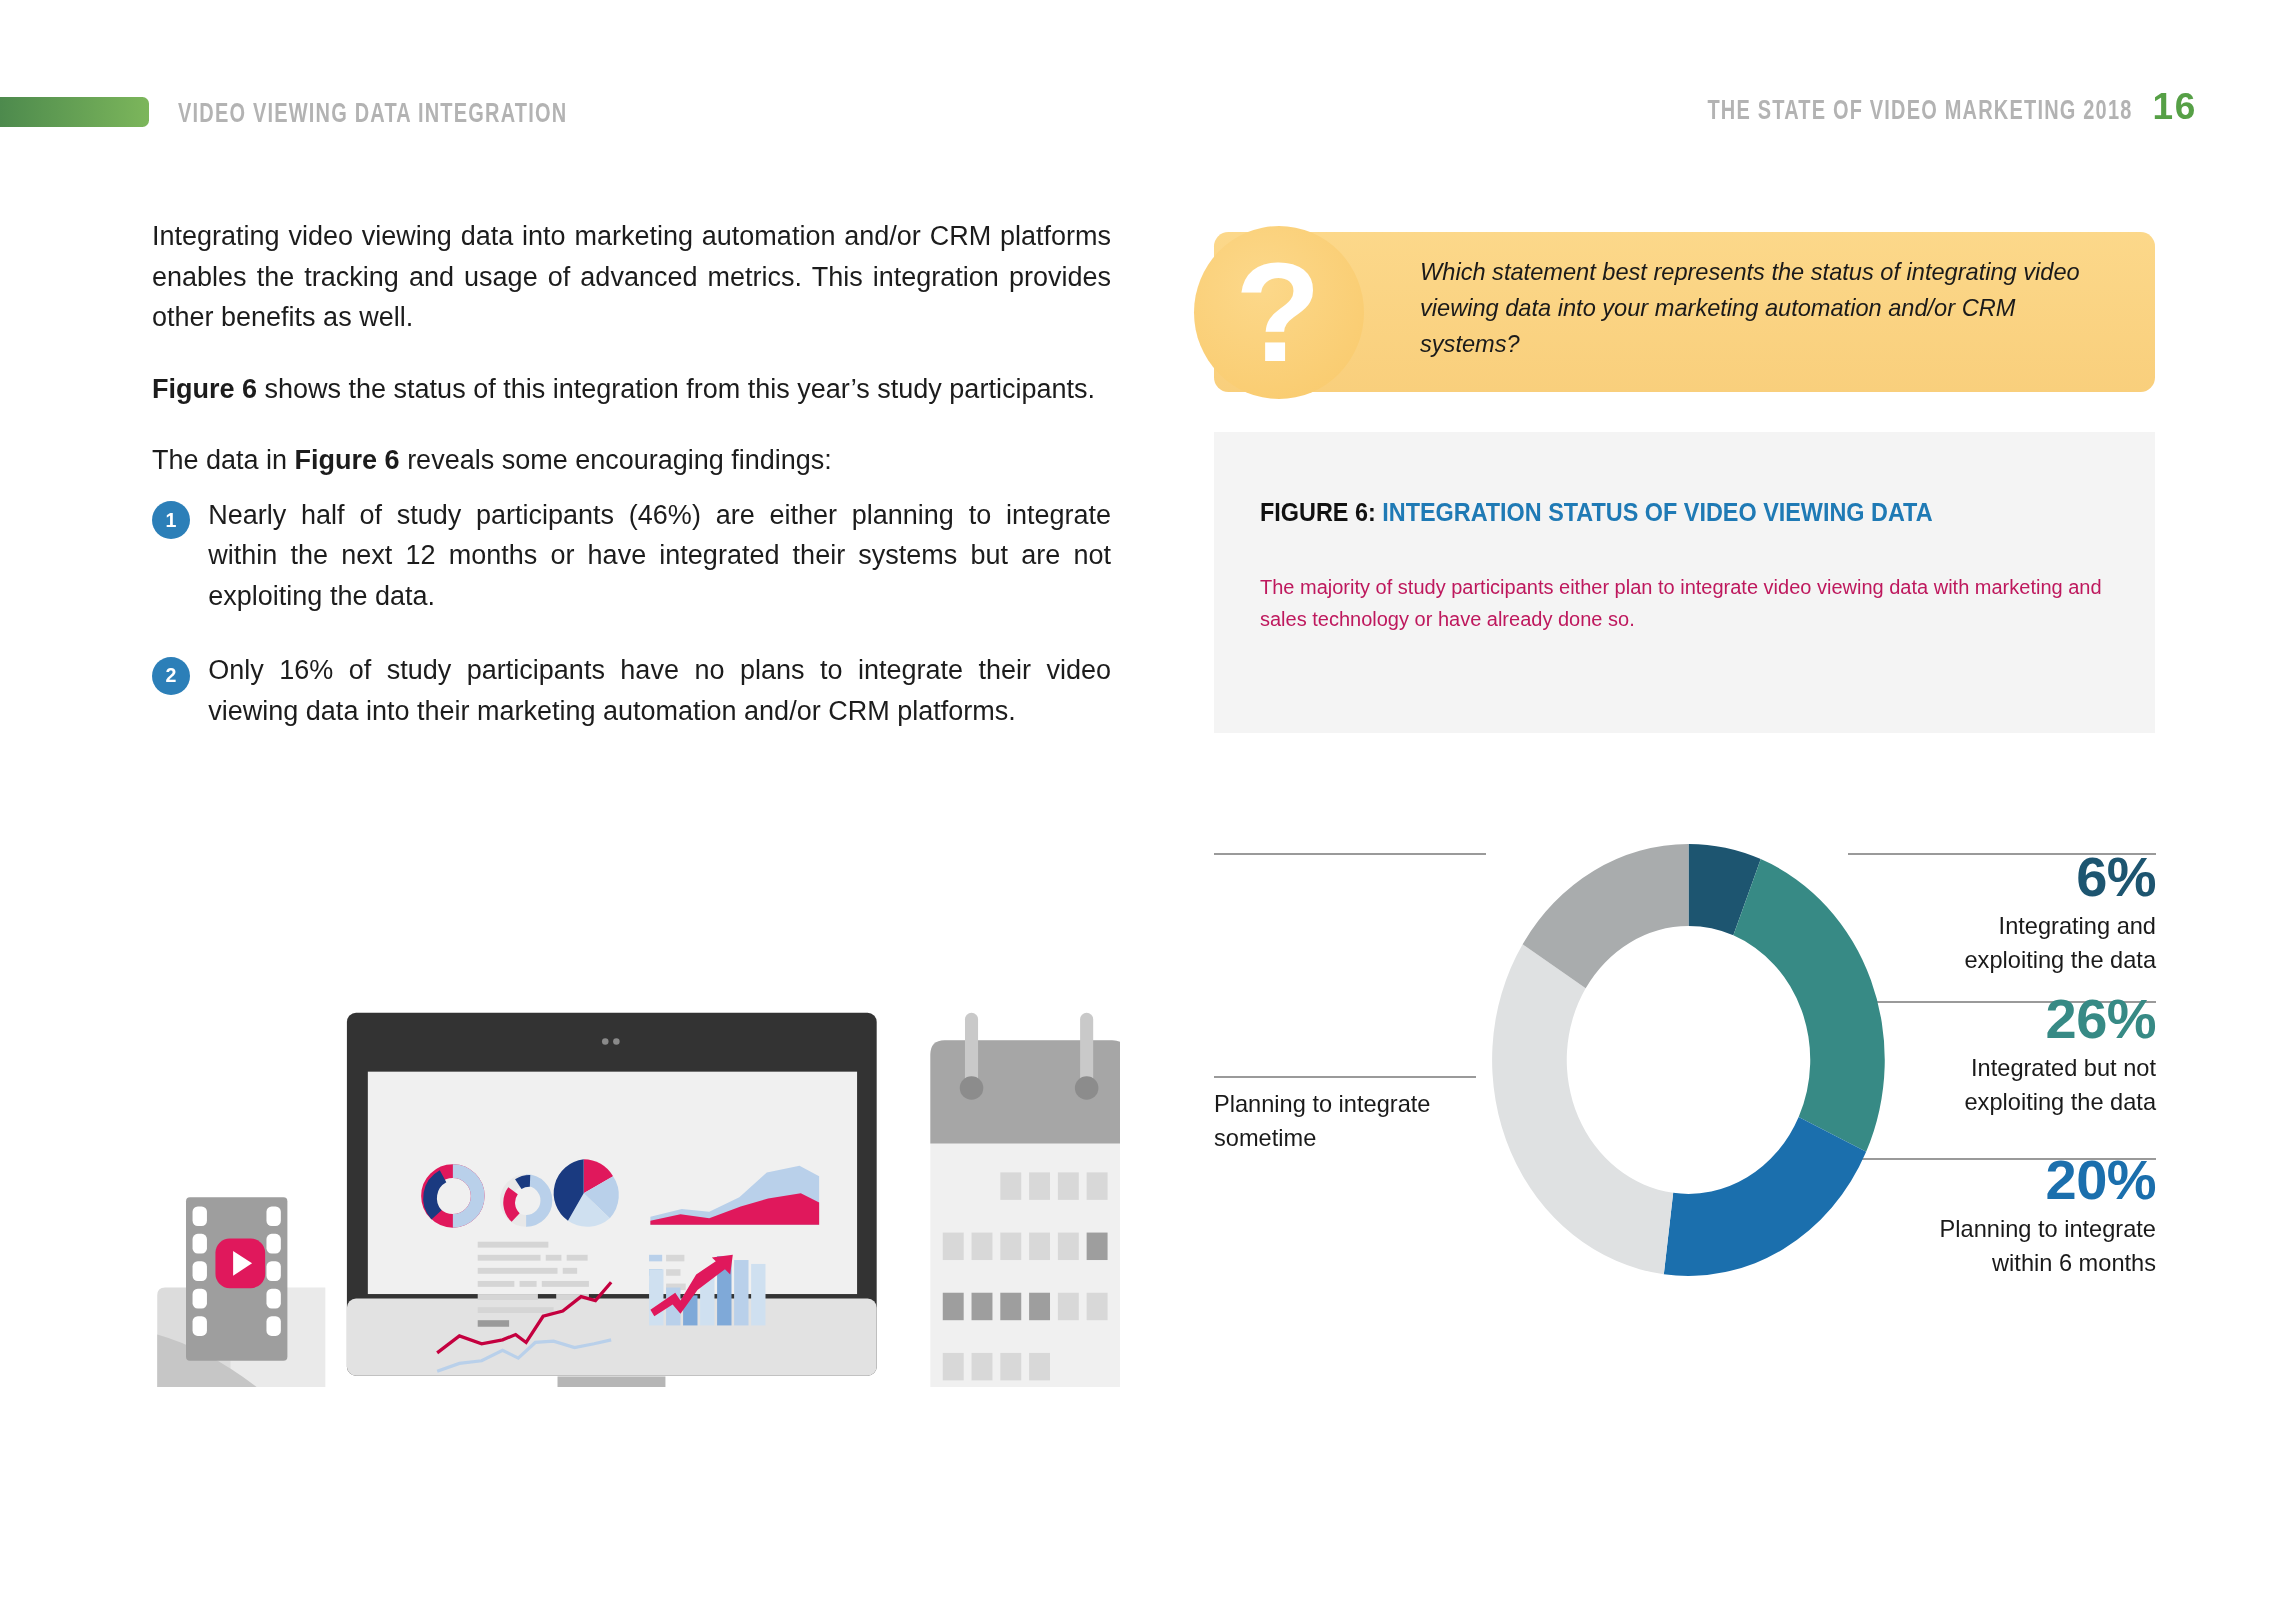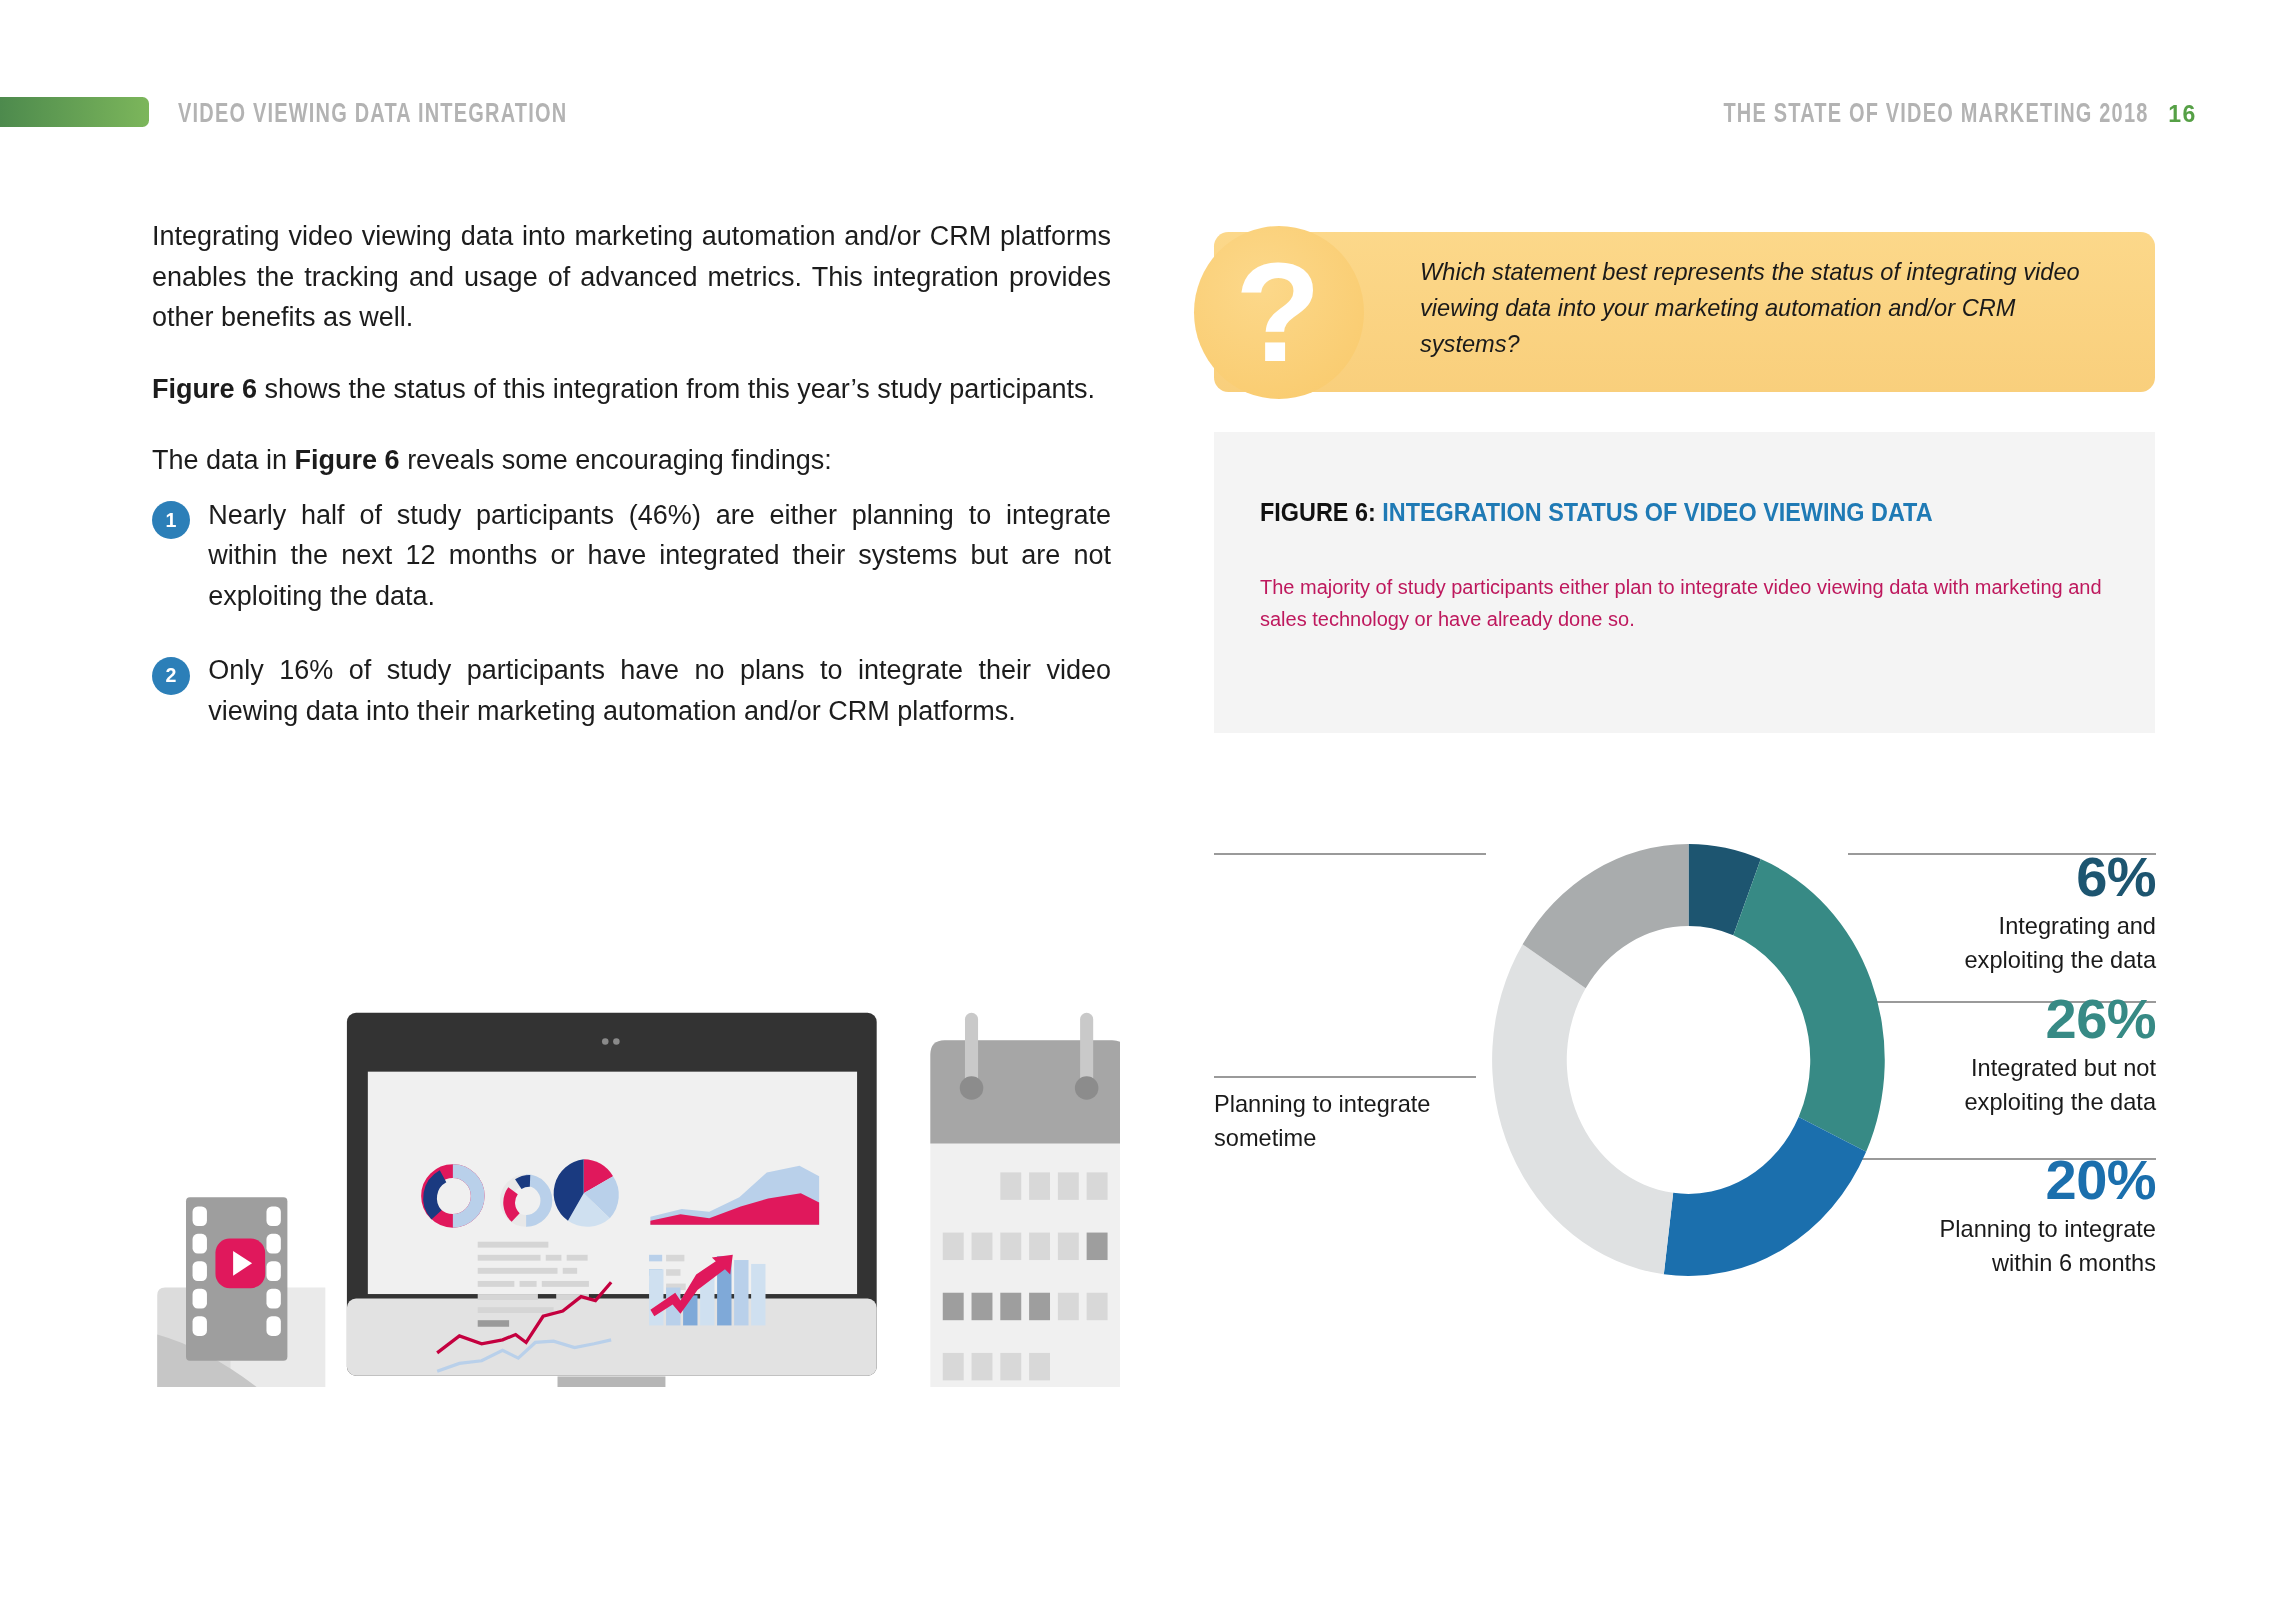--- a/index.html
+++ b/index.html
@@ -16,27 +16,27 @@
     background:linear-gradient(90deg,#4d8a4d 0%,#7cb65b 100%);
   }
   .hdr-left{
     position:absolute;left:178px;top:98px;
     font-family:"Liberation Sans",sans-serif;
     font-size:27px;font-weight:700;letter-spacing:.06em;
     color:#b3b3b3;transform:scaleX(.74);transform-origin:left top;
     white-space:nowrap;
   }
   .hdr-right{
-    position:absolute;right:98px;top:98px;
+    position:absolute;right:98px;top:86px;
     font-size:27px;font-weight:700;letter-spacing:.06em;
     color:#b3b3b3;white-space:nowrap;
     display:flex;align-items:baseline;gap:19.6px;
   }
   .hdr-right .ttl{transform:scaleX(.74);transform-origin:right top;display:inline-block;}
-  .hdr-pageno{color:#56a046;font-size:23px;font-weight:700;}
+  .hdr-pageno{color:#56a046;font-size:37px;font-weight:700;}
 
   
   .left-col{position:absolute;left:152px;top:216px;width:959px;}
   .para{
     font-size:27px;line-height:1.50;color:#1c1c1c;
     text-align:justify;margin:0 0 31px 0;
     font-weight:400;
   }
   .para b{font-weight:700;}
   .para.last{margin-bottom:14px;}

